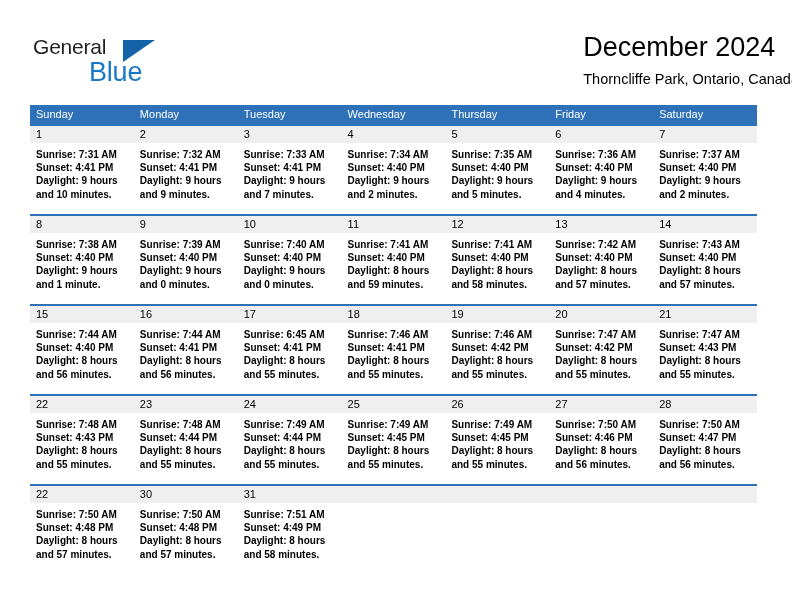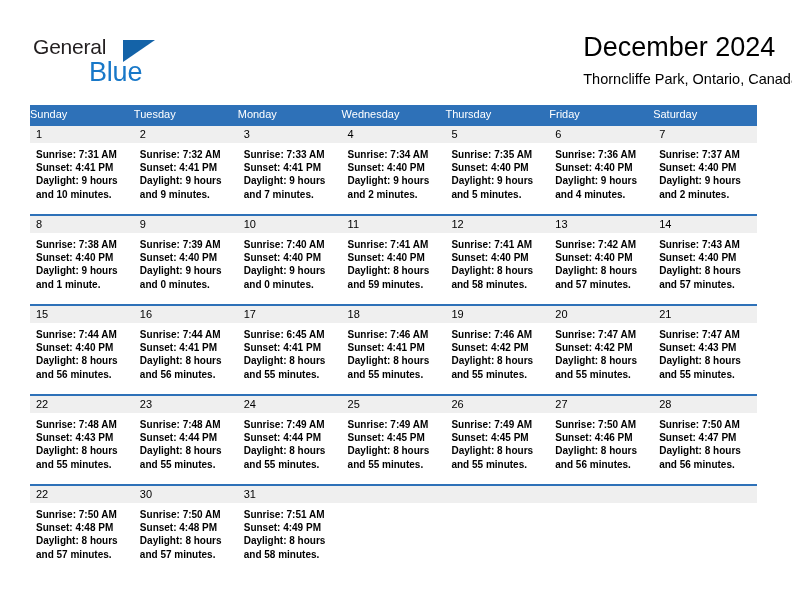--- a/index.html
+++ b/index.html
@@ -94,20 +94,21 @@
   .weekdays {
     display: flex;
     background: #2E71B8;
     height: 19px;
   }
   .weekday {
     flex: 1 1 0;
     color: #ffffff;
     font-size: 11px;
     line-height: 19px;
+    padding-left: 6px;
     box-sizing: border-box;
     white-space: nowrap;
   }
   .week {
     display: flex;
     height: 90px;
   }
   .day-cell {
     flex: 1 1 0;
     box-sizing: border-box;
@@ -154,22 +155,22 @@
     <div class="title-block">
       <div class="month-title">December 2024</div>
       <div class="location-title">Thorncliffe Park, Ontario, Canada</div>
     </div>
 
   </div>
 
   <div class="calendar">
     <div class="weekdays">
       <div class="weekday">Sunday</div>
+      <div class="weekday">Monday</div>
       <div class="weekday">Tuesday</div>
-      <div class="weekday">Monday</div>
       <div class="weekday">Wednesday</div>
       <div class="weekday">Thursday</div>
       <div class="weekday">Friday</div>
       <div class="weekday">Saturday</div>
     </div>
 
     <div class="week">
       <div class="day-cell">
         <div class="day-band">
             <div class="day-number">1</div>

